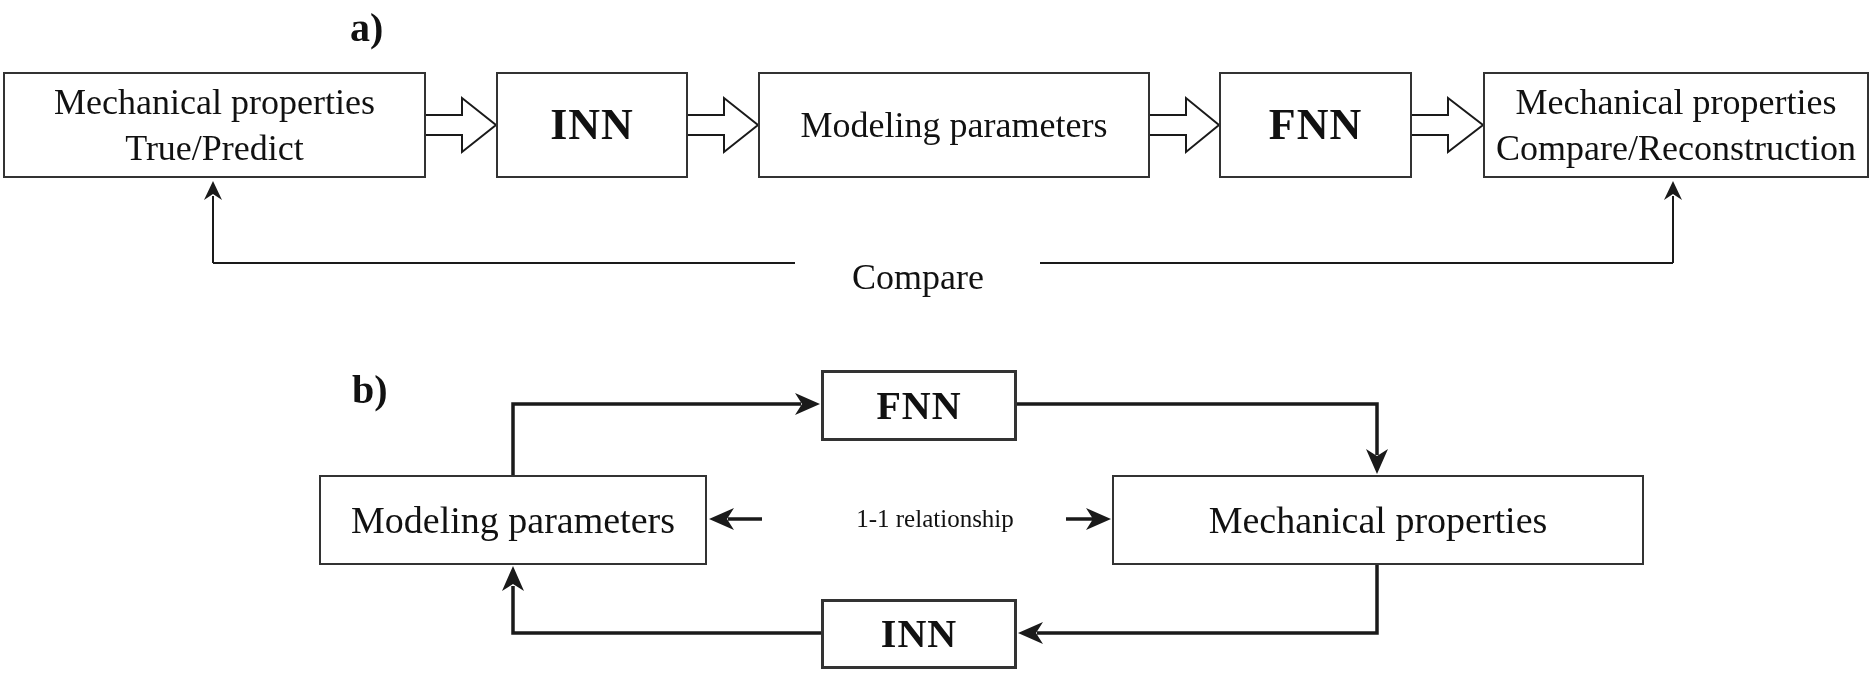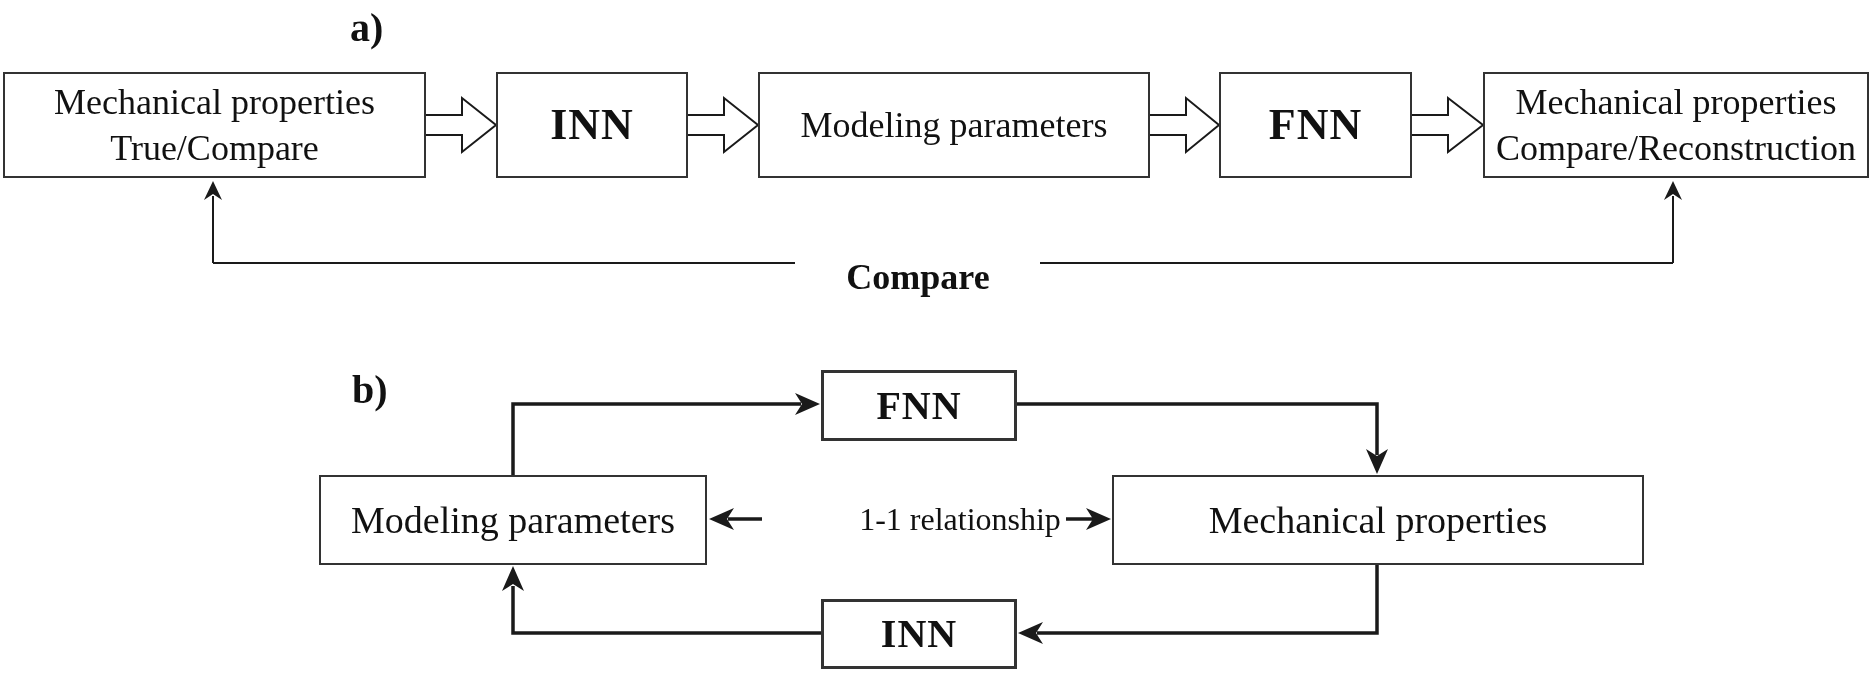--- a/index.html
+++ b/index.html
@@ -46,28 +46,28 @@
     position: absolute;
     font-size: 40px;
     font-weight: bold;
   }
   .compare-label {
     position: absolute;
     top: 256px;
     left: 918px;
     transform: translateX(-50%);
     font-size: 36px;
-    font-weight: bold;
+    font-weight: normal;
   }
   .relationship-label {
     position: absolute;
     top: 519px;
-    left: 960px;
+    left: 935px;
     transform: translate(-50%, -50%);
-    font-size: 32px;
+    font-size: 25px;
   }
   .stroke-thin  { stroke: #1a1a1a; stroke-width: 2;   fill: none; }
   .stroke-thick { stroke: #1a1a1a; stroke-width: 3.5; fill: none; }
   .head-fill    { fill: #1a1a1a; stroke: none; }
   .hollow-arrow { fill: #ffffff; stroke: #1a1a1a; stroke-width: 2; stroke-linejoin: miter; }
 </style>
 </head>
 <body>
 
 <div class="canvas">
@@ -114,21 +114,21 @@
     <g>
       <path class="stroke-thick" d="M 1066,519 H 1093"></path>
       <polygon class="head-fill" points="1111,519 1086,508 1093,519 1086,530"></polygon>
     </g>
   </svg>
 
   <div class="panel-label" style="left:350px; top:4px;">a)</div>
 
   <div class="box fs-a-box" style="left:3px; top:72px; width:423px; height:106px;">
     <span class="bline">Mechanical properties</span>
-    <span class="bline">True/Compare</span>
+    <span class="bline">True/Predict</span>
   </div>
 
   <div class="box fs-a-nn" style="left:496px; top:72px; width:192px; height:106px;">
     <span class="bline">INN</span>
   </div>
 
   <div class="box fs-a-box" style="left:758px; top:72px; width:392px; height:106px;">
     <span class="bline">Modeling parameters</span>
   </div>
 

